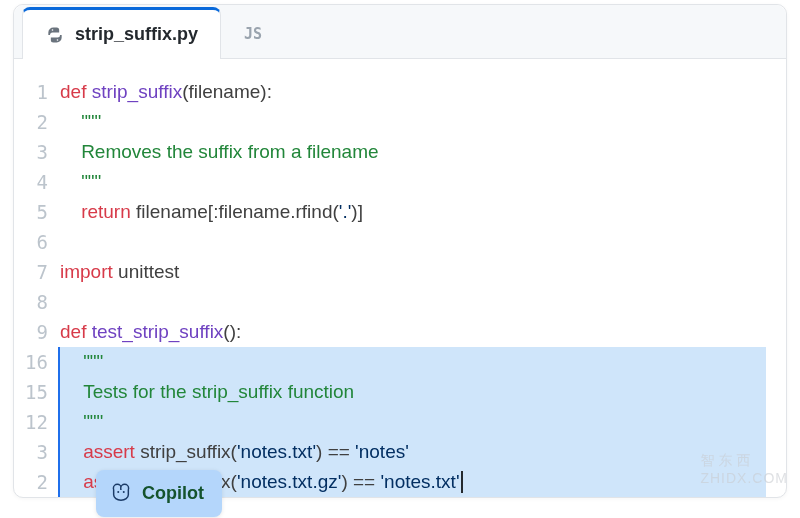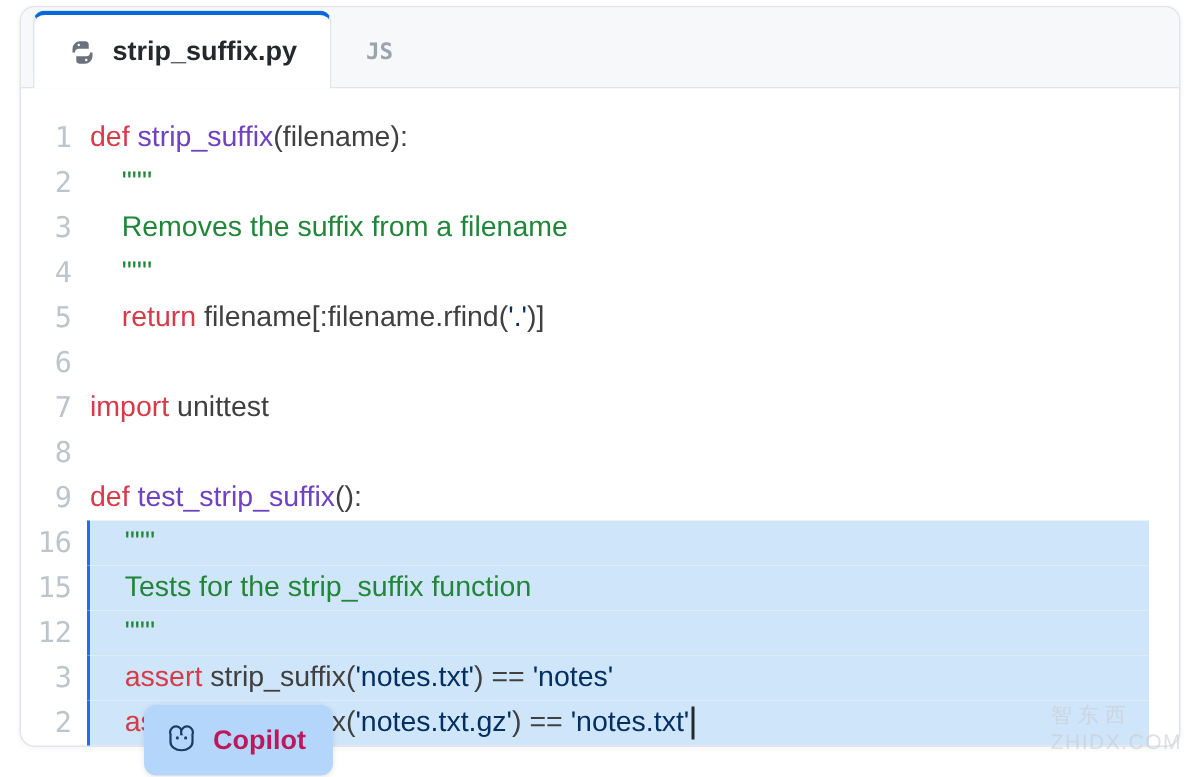--- a/index.html
+++ b/index.html
@@ -84,35 +84,35 @@
     width: 2px; height: 22px;
     background: #24292e;
     vertical-align: middle;
     margin-left: 1px;
   }
   .copilot-badge {
     position: absolute;
     left: 82px;
     bottom: -20px;
     background: #b4d6fb;
-    color: #be185d;
+    color: #14532d;
     border-radius: 8px;
     padding: 10px 18px 10px 14px;
     font-size: 18px;
     font-weight: 600;
     display: flex;
     align-items: center;
     gap: 10px;
     box-shadow: 0 1px 4px rgba(0,0,0,0.1);
   }
   .copilot-badge svg { width:22px; height:22px; }
   .watermark {
     position: fixed;
     right: 12px;
-    bottom: 16px;
+    bottom: 32px;
     font-size: 14px;
     color: #c9ccd1;
     letter-spacing: 4px;
     font-weight: 300;
     opacity: 0.6;
   }
   .watermark .sub { font-size:14px; letter-spacing:1px; display:block;}
 </style>
 </head>
 <body>

